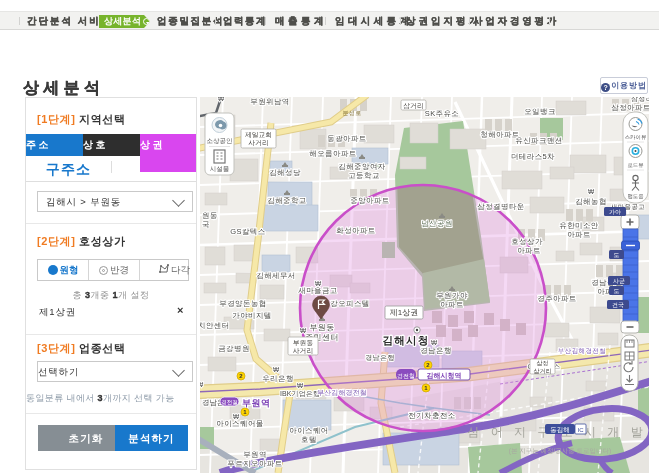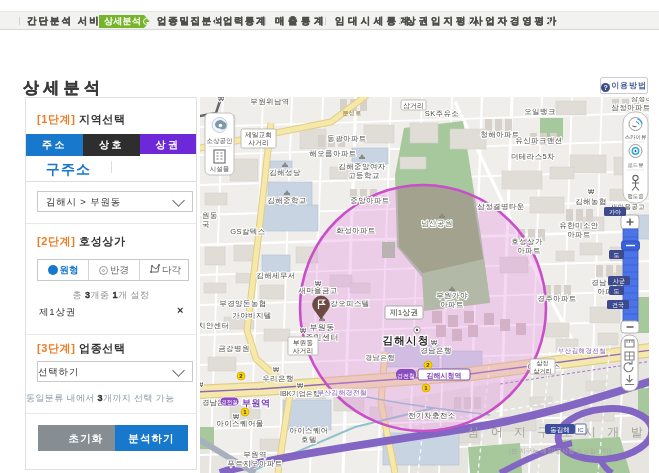--- a/index.html
+++ b/index.html
@@ -25,37 +25,37 @@
 <span class="abs" style="left:469px;top:6px;width:1px;height:8px;background:#d2d2d0"></span>
 <span class="abs" style="left:549px;top:6px;width:1px;height:8px;background:#d2d2d0"></span>
 </div>
 <div class="abs" style="left:99px;top:15px;width:51px;height:13px;background:#77b42c;clip-path:polygon(0 0,45px 0,51px 50%,45px 100%,0 100%);color:#fff;font-size:9px;font-weight:bold;line-height:13px;text-align:left;padding-left:5px;letter-spacing:0.3px">상세분석<span style="display:inline-block;width:7px;height:7px;border:1px solid #fff;border-radius:50%;margin-left:2px;vertical-align:-1px;position:relative"><span style="position:absolute;left:1.5px;top:2.5px;width:0;height:0;border-left:2px solid transparent;border-right:2px solid transparent;border-top:3px solid #fff"></span></span></div>
 
 <div class="abs bd" style="left:23px;top:78px;font-size:16px;font-weight:bold;color:#3a3a3a;letter-spacing:4.3px">상세분석</div>
 <div class="abs" style="left:600px;top:77px;width:48px;height:17px;border:1px solid #c9cdd9;border-radius:2px;background:#fff;font-size:8px;color:#4a5d96;font-weight:bold;line-height:15px;text-align:center">
 <span style="display:inline-block;width:9px;height:9px;border-radius:50%;background:#3d4e86;color:#fff;font-size:7px;line-height:9px;vertical-align:-1.5px;margin-right:1px">?</span><span style="letter-spacing:0.9px">이용방법</span></div>
 <div class="abs" style="left:25px;top:97px;width:172px;height:373px;background:#fff;border:1px solid #e0e0e0">
 <div class="abs" style="left:11px;top:14px;font-size:11px;font-weight:bold;letter-spacing:0.6px"><span style="color:#f07b22">[1단계]</span> <span style="color:#333">지역선택</span></div>
-<div class="abs" style="left:0;top:36px;width:170px;height:22px;font-size:10px;font-weight:bold;text-align:center;line-height:22px;color:#fff">
+<div class="abs" style="left:0;top:36px;width:170px;height:22px;font-size:10px;font-weight:bold;line-height:22px;color:#fff">
       <span class="abs ko" style="left:0;top:0;width:57px;height:22px;background:#1878cc;letter-spacing:2.4px">주소</span>
       <span class="abs ko" style="left:57px;top:0;width:57px;height:22px;background:#2e2e2e;letter-spacing:2.4px">상호</span>
-      <span class="abs ko" style="left:114px;top:0;width:56px;height:20px;background:#6d28d9;letter-spacing:2.4px">상권</span>
+      <span class="abs ko" style="left:114px;top:0;width:56px;height:38px;background:#d946ef;letter-spacing:2.4px">상권</span>
     </div>
 <div class="abs" style="left:0;top:59px;width:170px;height:25px;border-bottom:1px solid #dedede;font-size:14px;font-weight:bold;line-height:25px;text-align:center">
       <span class="abs ko" style="left:0;top:0;width:85px;color:#1878cc">구주소</span>
       <span class="abs" style="left:85px;top:4px;width:1px;height:12px;background:#ddd"></span>
     </div>
 <div class="abs" style="left:11px;top:93px;width:156px;height:21px;border:1px solid #c9c9c9;font-size:9.5px;color:#333;line-height:19px;padding-left:8px;letter-spacing:0.8px">김해시 &gt; 부원동
 <span class="abs" style="right:9px;top:4px;width:9px;height:9px;border-right:1.3px solid #666;border-bottom:1.3px solid #666;transform:rotate(45deg)"></span></div>
 <div class="abs" style="left:0;top:125px;width:170px;height:1px;background:#e8e8e8"></div>
 <div class="abs" style="left:11px;top:136px;font-size:11px;font-weight:bold;letter-spacing:0.6px"><span style="color:#f07b22">[2단계]</span> <span style="color:#333">호성상가</span></div>
 <div class="abs" style="left:11px;top:161px;width:152px;height:22px;border:1px solid #c9c9c9;font-size:9.5px;font-weight:bold;line-height:20px">
 <span class="abs" style="left:0;top:0;width:50px;height:20px;text-align:center;color:#1878cc"><span style="display:inline-block;width:10px;height:10px;border-radius:50%;background:#1878cc;vertical-align:-2px;margin-right:2px"></span>원형</span>
 <span class="abs" style="left:50px;top:0;width:51px;height:20px;border-left:1px solid #d5d5d5;text-align:center;color:#666;font-weight:normal"><span style="display:inline-block;width:9px;height:9px;border-radius:50%;border:1.5px solid #999;vertical-align:-2px;margin-right:2px;position:relative"><span class="abs" style="left:1.5px;top:1.5px;width:3px;height:3px;border-radius:50%;border:1px solid #999"></span></span>반경</span>
-<span class="abs" style="left:101px;top:0;width:51px;height:20px;border-left:1px solid #d5d5d5;text-align:center;color:#666;font-weight:normal"><svg width="12" height="11" style="vertical-align:-2px;margin-right:1px">
+<span class="abs" style="left:101px;top:0;width:51px;height:20px;border-left:1px solid #d5d5d5;text-align:right;color:#666;font-weight:normal"><svg width="12" height="11" style="vertical-align:-2px;margin-right:1px">
           <path d="M2 8 L3 2 L7 5 L10 1 L9 8 Z" fill="none" stroke="#666" stroke-width="1"></path>
           <circle cx="3" cy="2" r="1" fill="#666"></circle>
           <circle cx="10" cy="1" r="1" fill="#666"></circle>
           <circle cx="2" cy="8" r="1" fill="#666"></circle>
         </svg>다각</span>
     </div>
 <div class="abs" style="left:0;top:191px;width:170px;text-align:center;font-size:9px;color:#909090;letter-spacing:0.5px">총 <b style="color:#333">3</b>개중 <b style="color:#333">1</b>개 설정</div>
 <div class="abs" style="left:13px;top:208px;font-size:9.5px;color:#333;letter-spacing:0.8px">제1상권</div>
 <div class="abs" style="left:151px;top:206px;font-size:11px;color:#333;font-weight:bold">×</div>
 <div class="abs" style="left:0;top:236px;width:170px;height:1px;background:#e8e8e8"></div>

